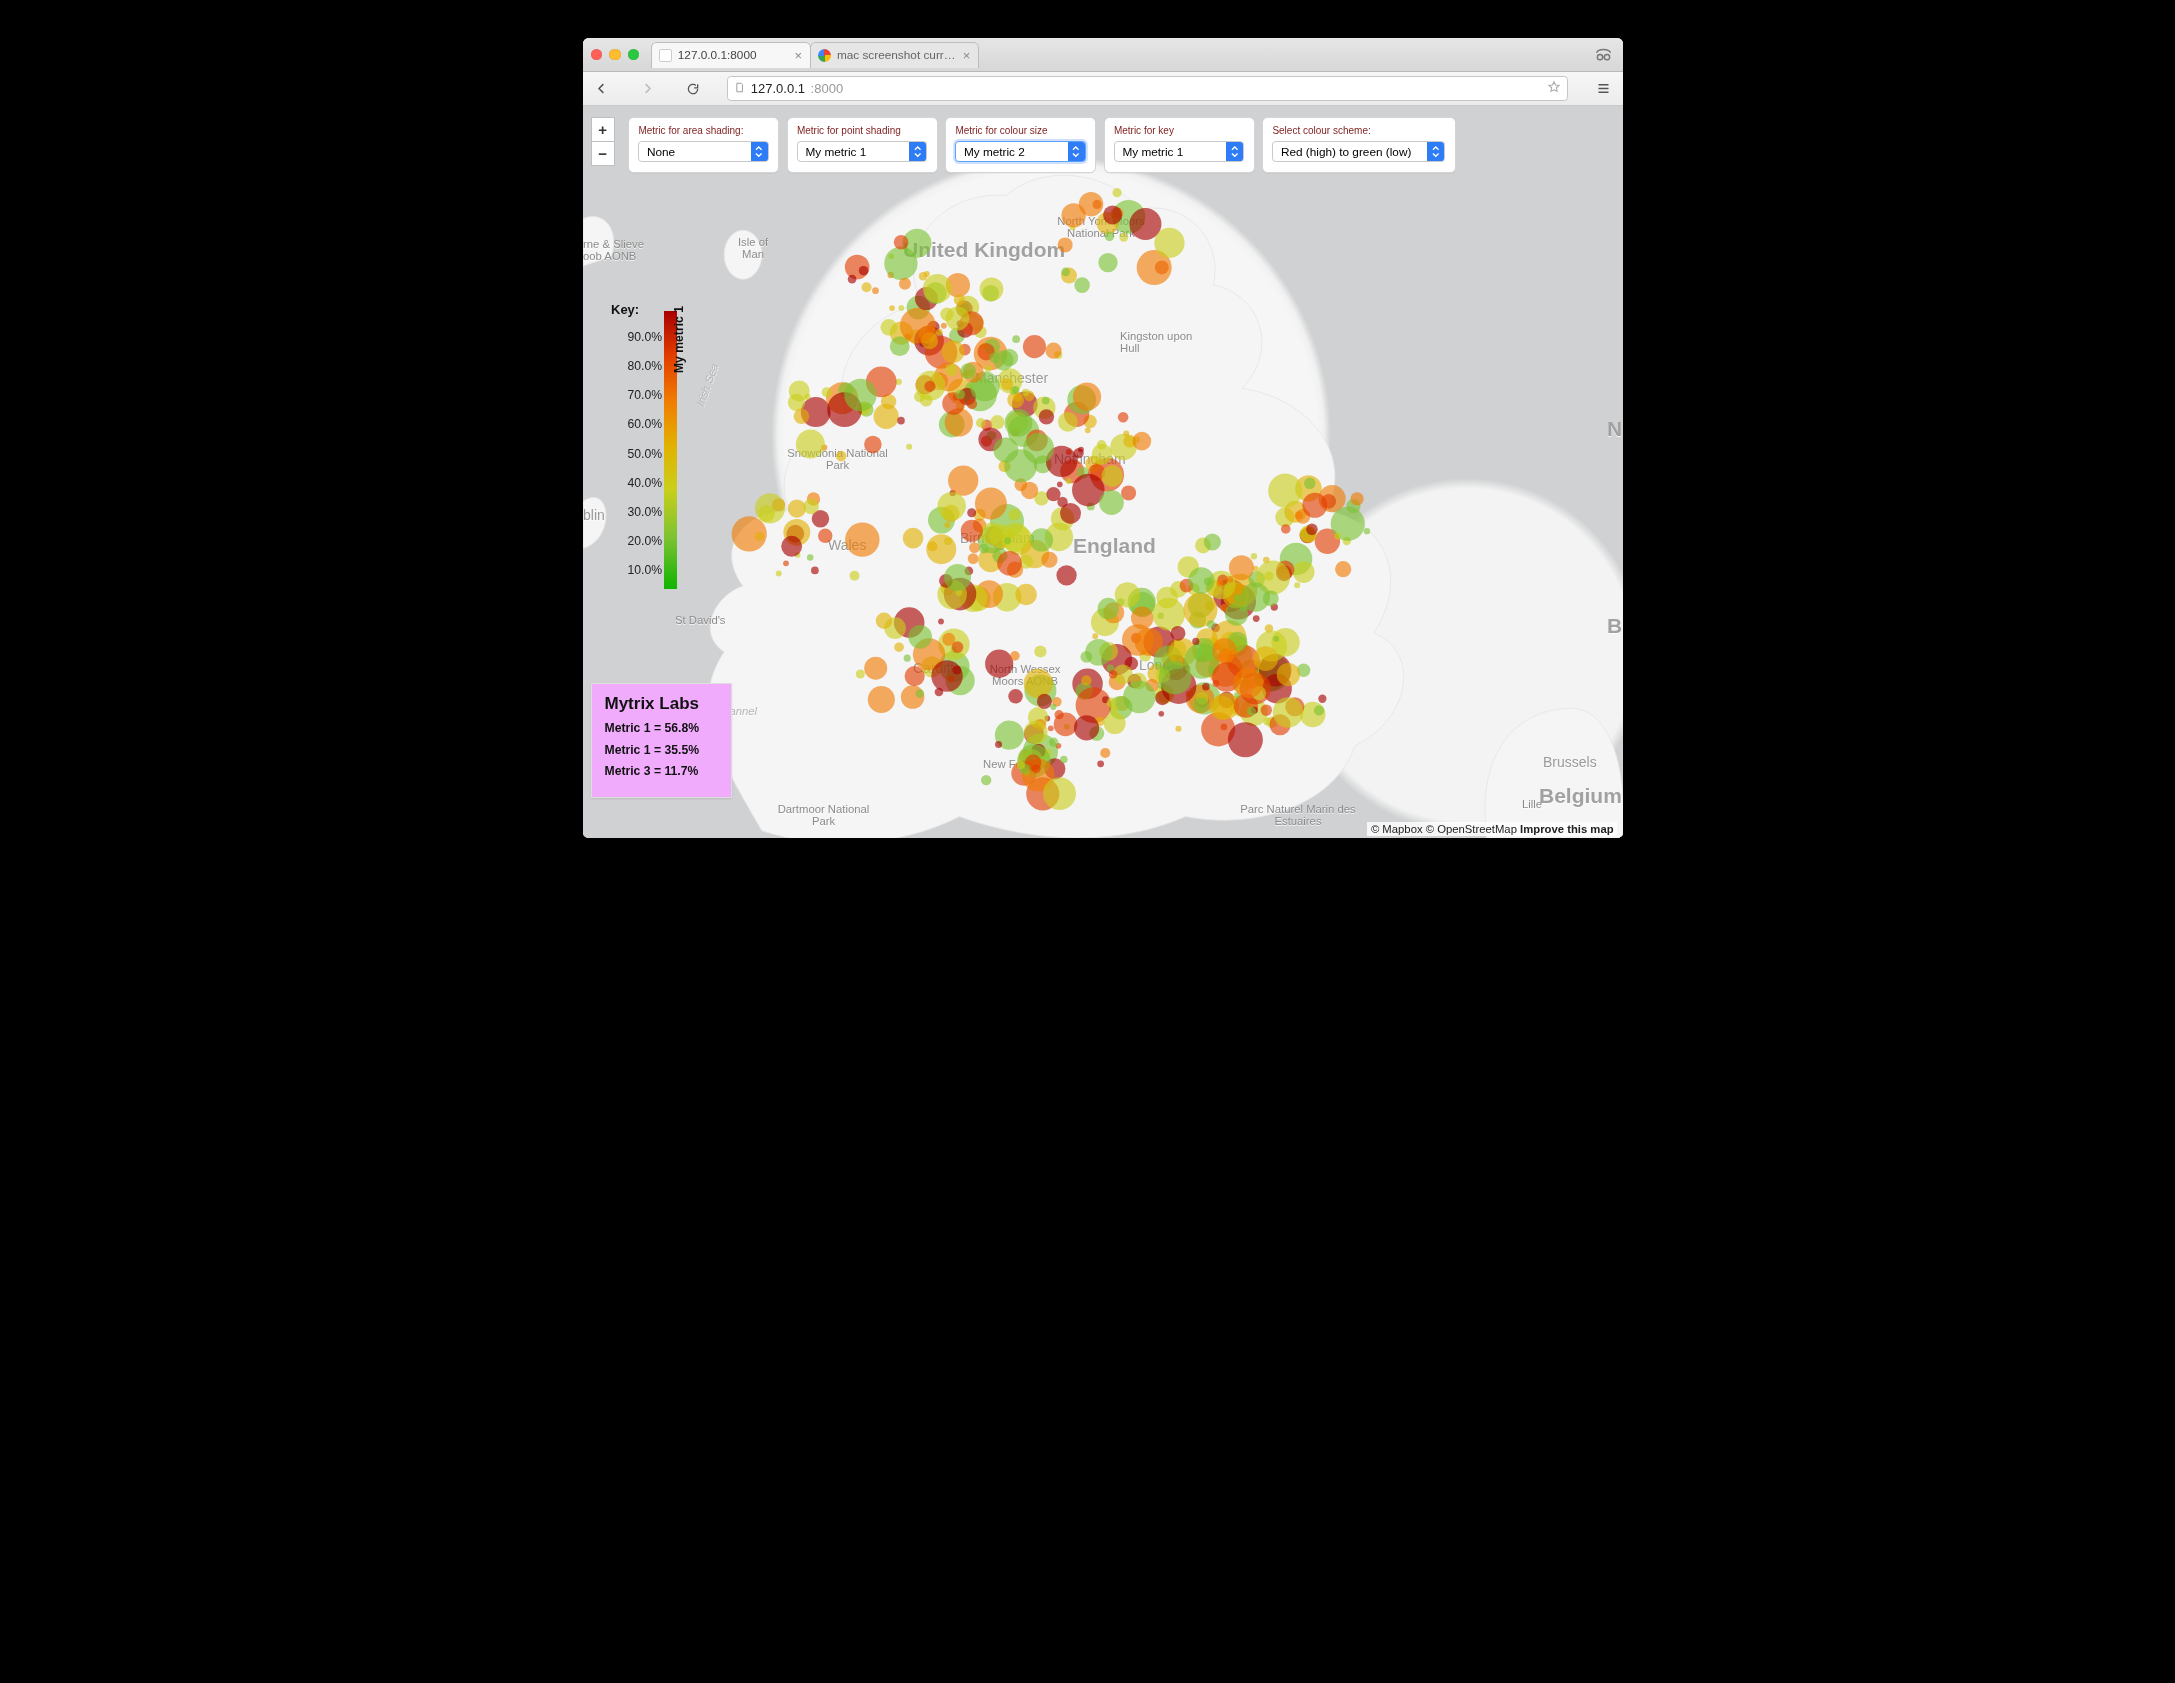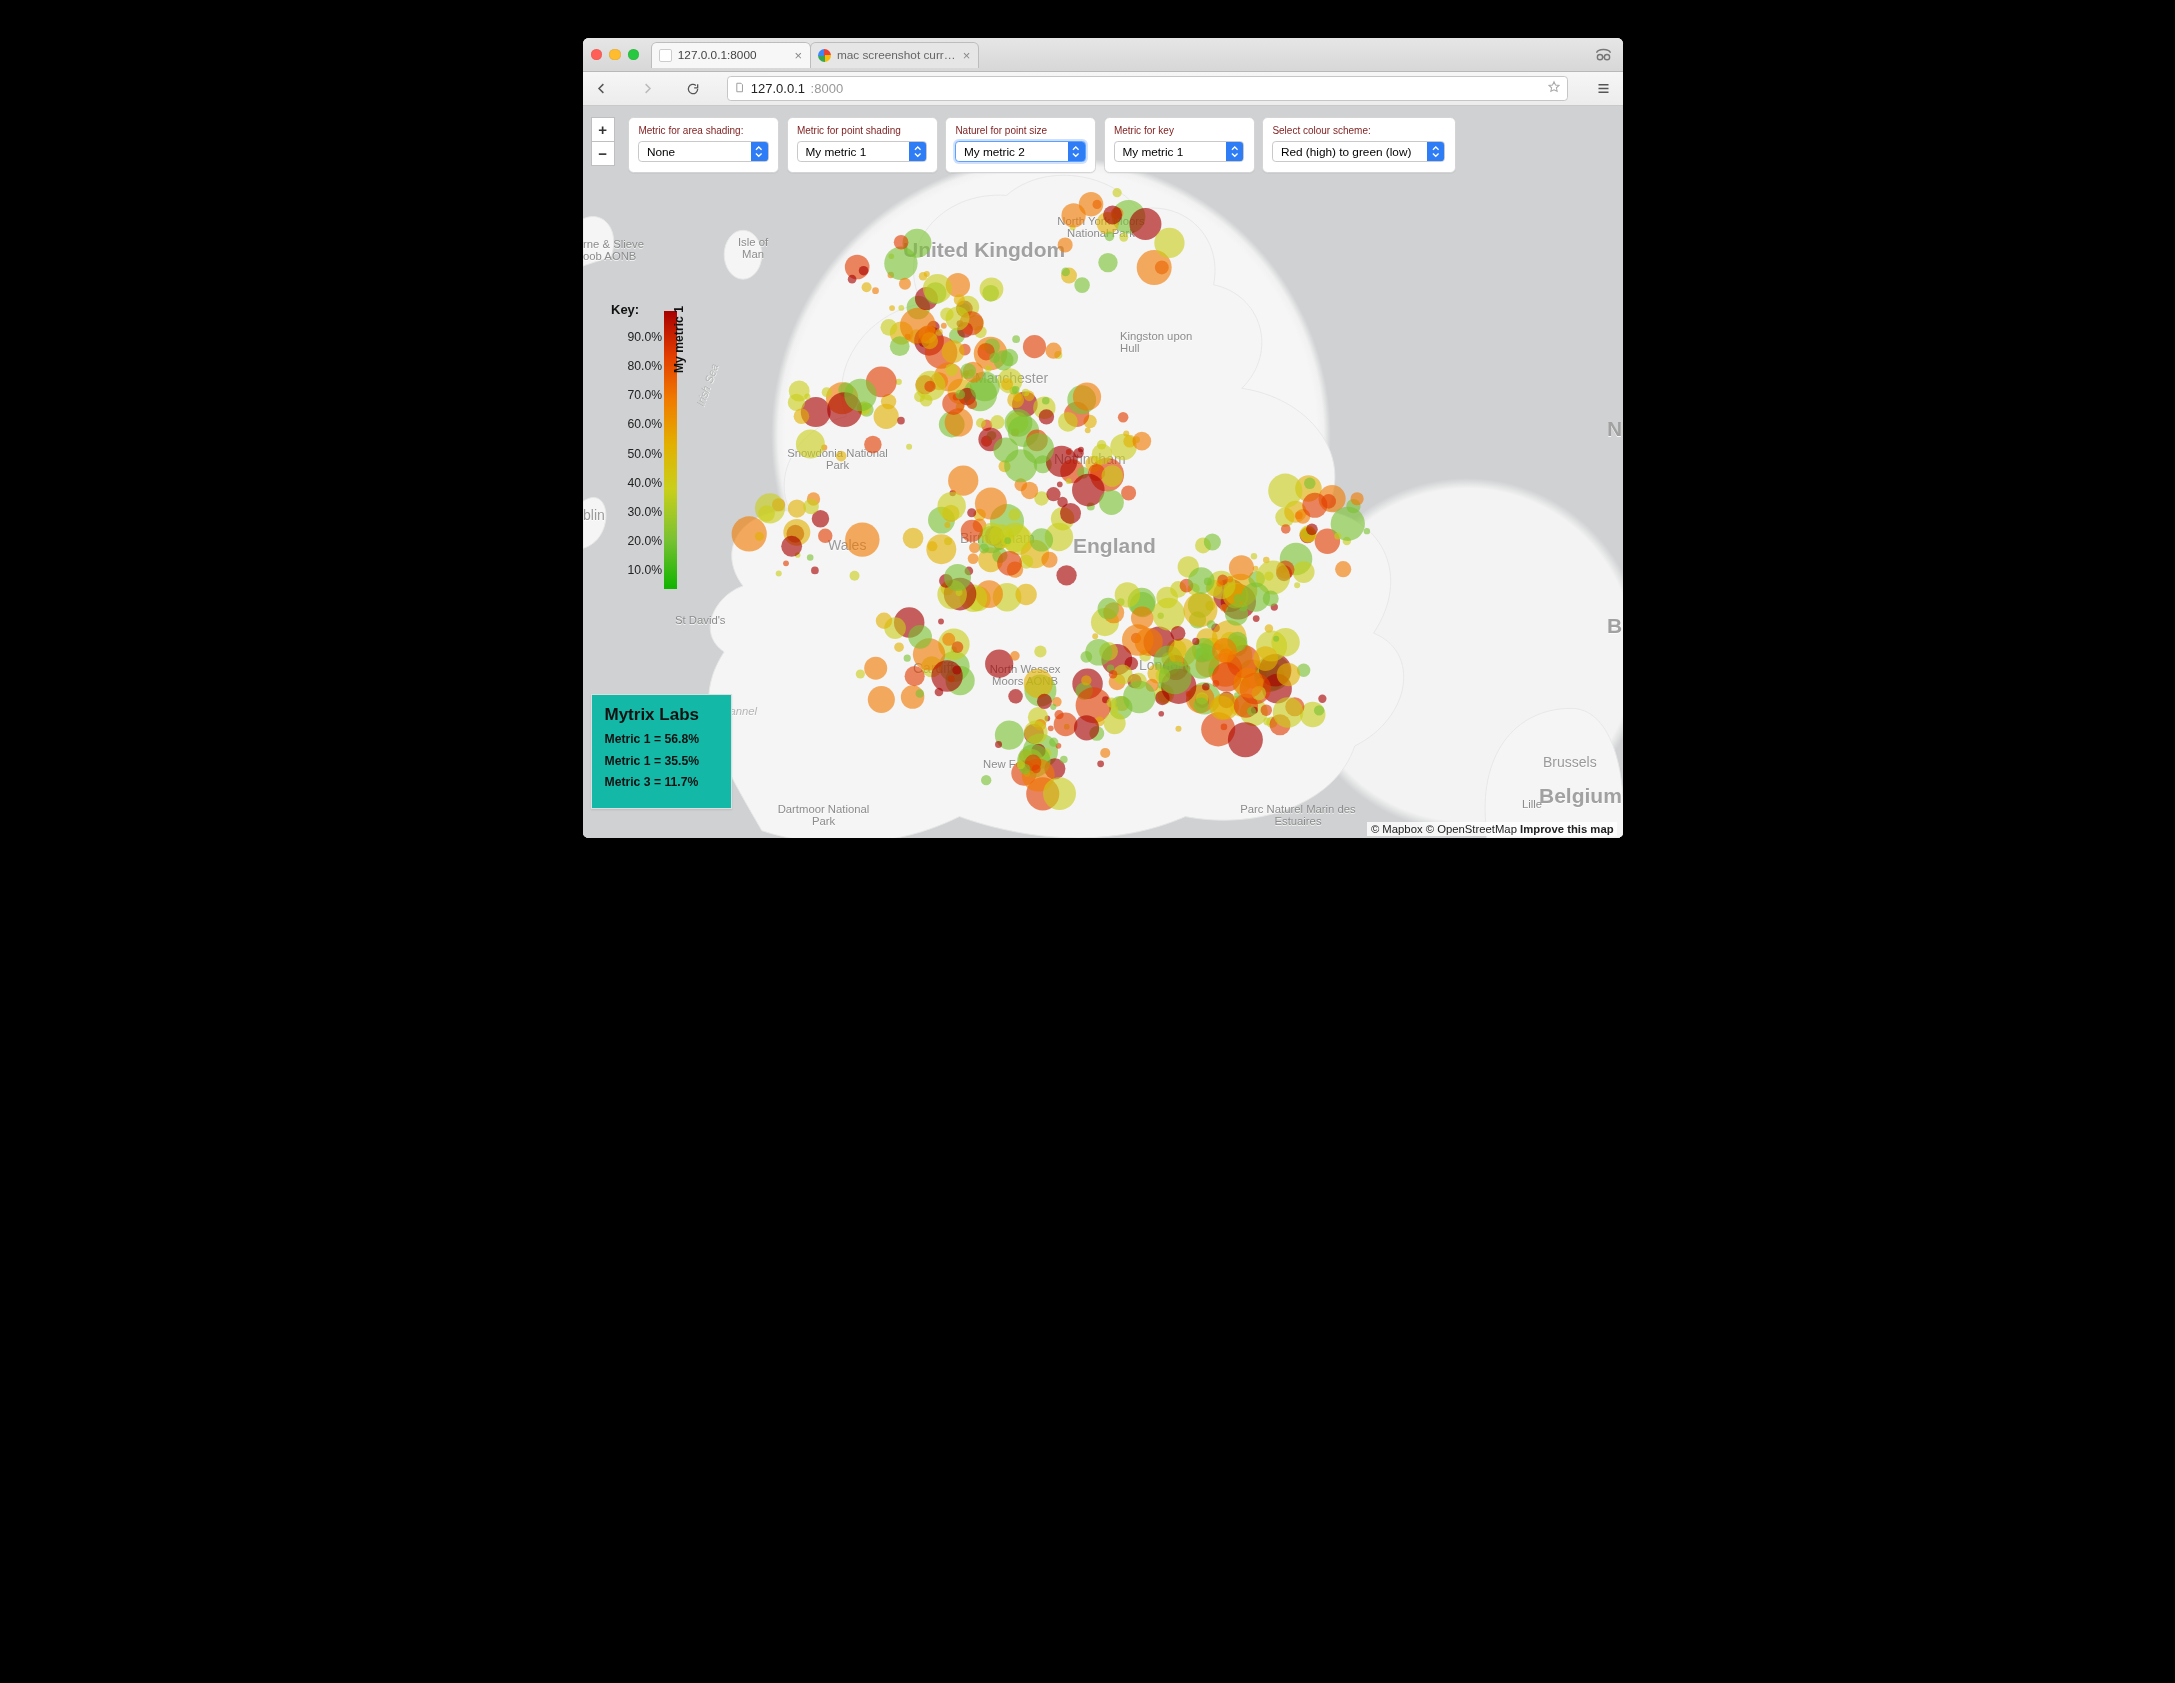--- a/index.html
+++ b/index.html
@@ -86,21 +86,21 @@
   .keybox{ position:absolute; left:28px; top:196px; font-size:11.8px; color:#222; }
   .keybox .keytitle{ font-weight:700; margin-bottom:9.4px; color:#111; font-size:13px; }
   .gradient { position:absolute; left:81px; top:205px; width:13px; height:278px;
     background:linear-gradient(#a80000 0%, #e23d00 16%, #f07b00 32%, #e2b000 48%, #c9cf1a 64%, #7ac232 82%, #10b400 100%); }
   .gradlabel{ position:absolute; left:89px; top:200px; font-weight:700; font-size:12.2px;
     writing-mode: vertical-rl; transform: rotate(180deg); transform-origin:center; color:#111;}
   .ticks{ position:absolute; left:28px; top:205px; font-size:12.2px; color:#222; }
   .ticks div{ position:absolute; width:51px; text-align:right; }
   
   .card {
-    position:absolute; left:7.5px; bottom:29px; background:#14b8a6; border:0.9px solid #ddd;
+    position:absolute; left:7.5px; bottom:40px; background:#f0abfc; border:0.9px solid #ddd;
     padding:9.4px 13px 11.3px; min-width: 141px; font-size:12.2px; color:#111;
     box-shadow:0 0.9px 1.9px rgba(0,0,0,.1);
   }
   .card h3{ font-size:17px; margin-bottom:7.5px; }
   .card p{ margin:7.5px 0; font-weight:700; }
   .attribution{ position:absolute; right:5.6px; bottom:1.9px; font-size:11.3px; color:#222; background:rgba(255,255,255,.8); padding:0.9px 3.8px; }
   .attribution .lnk{ font-weight:700; }
 </style>
 </head>
 <body>
@@ -765,21 +765,21 @@
           <div class="sel">
             <span class="stxt">My metric 1</span>
             <span class="scaret">
                 <svg width="7.5" height="11.3" viewBox="0 0 8 12">
                   <path d="M1 4l3-3 3 3M1 8l3 3 3-3" stroke="#fff" stroke-width="1.4" fill="none"></path>
                 </svg>
               </span>
           </div>
         </div>
         <div class="panel">
-          <div class="pl">Naturel for point size</div>
+          <div class="pl">Metric for colour size</div>
           <div class="sel active">
             <span class="stxt">My metric 2</span>
             <span class="scaret">
                 <svg width="7.5" height="11.3" viewBox="0 0 8 12">
                   <path d="M1 4l3-3 3 3M1 8l3 3 3-3" stroke="#fff" stroke-width="1.4" fill="none"></path>
                 </svg>
               </span>
           </div>
         </div>
         <div class="panel">

